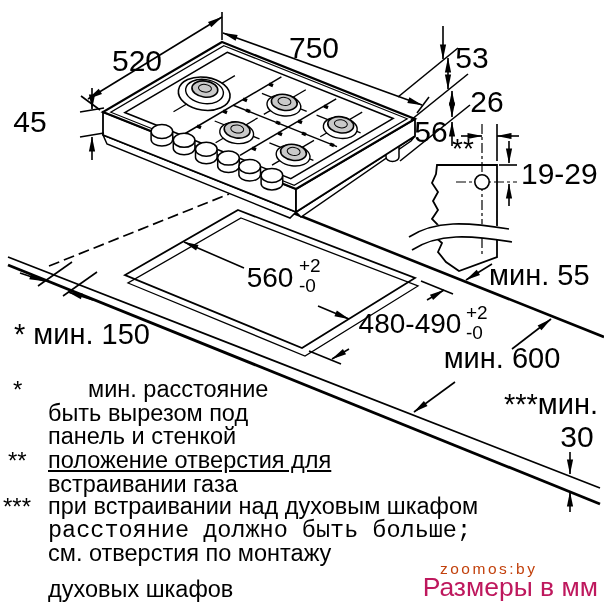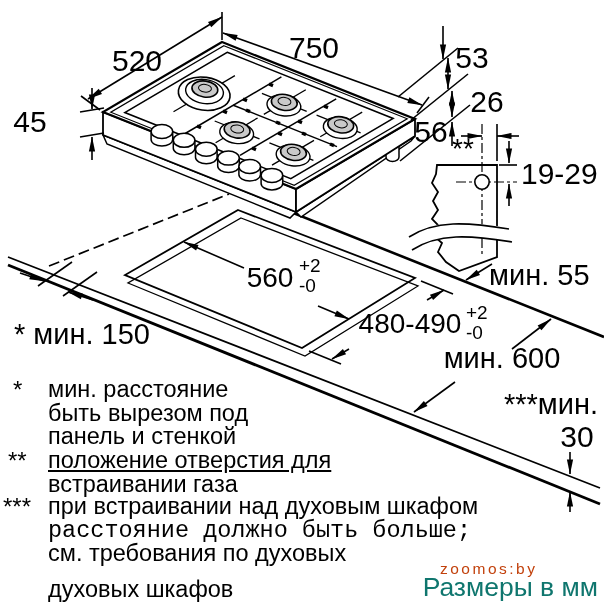--- a/index.html
+++ b/index.html
@@ -7,21 +7,21 @@
          font-family:"Liberation Sans",sans-serif;}
   #stage svg{position:absolute;left:0;top:0;}
   svg text{font-family:"Liberation Sans",sans-serif;fill:#000;}
   .dim{font-size:30px;}
   .dim28{font-size:28px;}
   .dim29{font-size:29px;}
   .tol{font-size:19px;}
   .star{font-size:28px;}
   .fn-line{position:absolute;left:48px;font-size:23.5px;color:#000;white-space:nowrap;}
   .fn-marker{position:absolute;font-size:24px;color:#000;}
-  #units{position:absolute;right:6px;top:572px;font-size:26.5px;color:#0f766e;}
+  #units{position:absolute;right:6px;top:572px;font-size:26.5px;color:#be185d;}
   #wm{position:absolute;left:440px;top:560px;font-size:15.5px;color:#c2410c;
       letter-spacing:2.5px;}
 </style>
 </head>
 <body>
 
 <div id="stage">
 <svg width="604" height="605" viewBox="0 0 604 605">
   <defs>
     <marker id="arw" markerUnits="userSpaceOnUse" markerWidth="16" markerHeight="8" refX="15" refY="4" orient="auto-start-reverse">
@@ -175,28 +175,28 @@
     <text class="tol" x="466" y="339">-0</text>
     <text class="dim29" x="14" y="344">* мин. 150</text>
     <text class="dim29" x="502" y="368" text-anchor="middle">мин. 600</text>
     <text class="dim29" x="504" y="414">***мин.</text>
     <text class="dim" x="577" y="447" text-anchor="middle">30</text>
   </g>
 </svg>
 
   <div>
     <span class="fn-marker" style="left:13px;top:376px;">*</span>
-    <div class="fn-line" style="top:376px;">мин. расстояние</div>
+    <div class="fn-line" style="top:376px;margin-left:40px;">мин. расстояние</div>
     <div class="fn-line" style="top:399.5px;">быть вырезом под</div>
     <div class="fn-line" style="top:423px;">панель и стенкой</div>
     <span class="fn-marker" style="left:8px;top:447px;">**</span>
     <div class="fn-line" style="top:447px;text-decoration:underline;">положение отверстия для</div>
     <div class="fn-line" style="top:470.5px;">встраивании газа</div>
     <span class="fn-marker" style="left:3px;top:493px;">***</span>
     <div class="fn-line" style="top:493px;">при встраивании над духовым шкафом</div>
     <div class="fn-line" style="top:516.5px;font-family:Liberation Mono, monospace;">расстояние должно быть больше;</div>
-    <div class="fn-line" style="top:540px;">см. требования по духовых</div>
+    <div class="fn-line" style="top:540px;">см. отверстия по монтажу</div>
     <div class="fn-line" style="top:576px;">духовых шкафов</div>
   </div>
 
   <div id="wm">zoomos:by</div>
   <div id="units">Размеры в мм</div>
 </div>
 
 </body></html>

